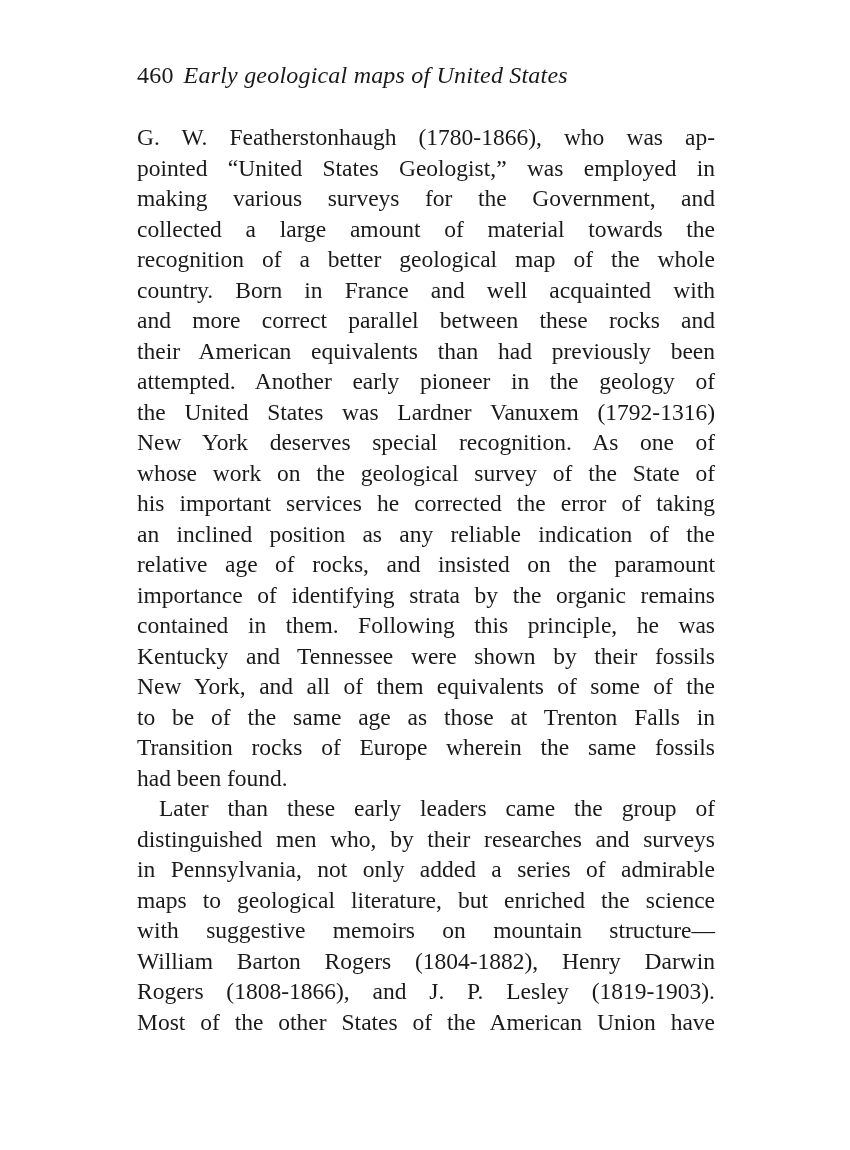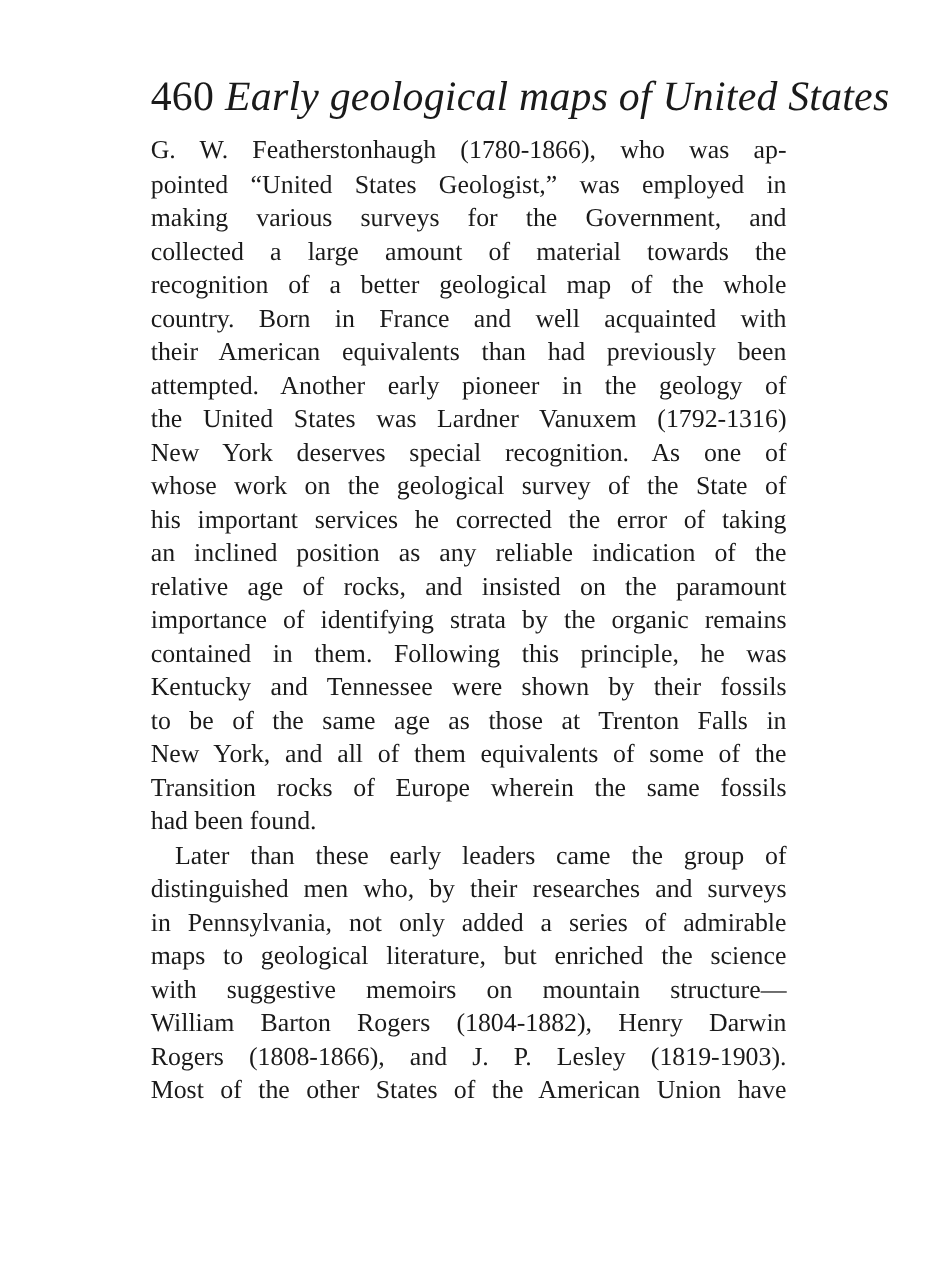--- a/index.html
+++ b/index.html
@@ -16,23 +16,23 @@
       font-family: "Liberation Serif", "DejaVu Serif", serif;
     }
     .page {
       position: absolute;
       left: 137px;
       top: 62px;
       width: 578px;
     }
     .running-head {
       display: flex;
-      align-items: flex-end;
+      align-items: flex-start;
       height: 48px;
-      font-size: 38px;
+      font-size: 24px;
       letter-spacing: 0.2px;
       white-space: nowrap;
     }
     .page-number {
       font-style: normal;
       margin-right: 10px;
     }
     .running-title {
       font-style: italic;
     }
@@ -68,33 +68,34 @@
     <span class="running-title">Early geological maps of United States</span>
   </div>
   <div class="body-text" id="body-text">
       <div class="paragraph">
         <span class="line">G. W. Featherstonhaugh (1780-1866), who was ap-</span>
         <span class="line">pointed “United States Geologist,” was employed in</span>
         <span class="line">making various surveys for the Government, and</span>
         <span class="line">collected a large amount of material towards the</span>
         <span class="line">recognition of a better geological map of the whole</span>
         <span class="line">country.  Born in France and well acquainted with</span>
+        <span class="line">and more correct parallel between these rocks and</span>
         <span class="line">their American equivalents than had previously been</span>
         <span class="line">attempted.  Another early pioneer in the geology of</span>
         <span class="line">the United States was Lardner Vanuxem (1792-1316)</span>
         <span class="line">New York deserves special recognition.  As one of</span>
         <span class="line">whose work on the geological survey of the State of</span>
         <span class="line">his important services he corrected the error of taking</span>
         <span class="line">an inclined position as any reliable indication of the</span>
         <span class="line">relative age of rocks, and insisted on the paramount</span>
         <span class="line">importance of identifying strata by the organic remains</span>
         <span class="line">contained in them.  Following this principle, he was</span>
         <span class="line">Kentucky and Tennessee were shown by their fossils</span>
+        <span class="line">New York, and all of them equivalents of some of the</span>
         <span class="line">to be of the same age as those at Trenton Falls in</span>
-        <span class="line">New York, and all of them equivalents of some of the</span>
         <span class="line">Transition rocks of Europe wherein the same fossils</span>
         <span class="line last">had been found.</span>
       </div>
       <div class="paragraph">
         <span class="line indent">Later than these early leaders came the group of</span>
         <span class="line">distinguished men who, by their researches and surveys</span>
         <span class="line">in Pennsylvania, not only added a series of admirable</span>
         <span class="line">maps to geological literature, but enriched the science</span>
         <span class="line">with suggestive memoirs on mountain structure—</span>
         <span class="line">William Barton Rogers (1804-1882), Henry Darwin</span>

